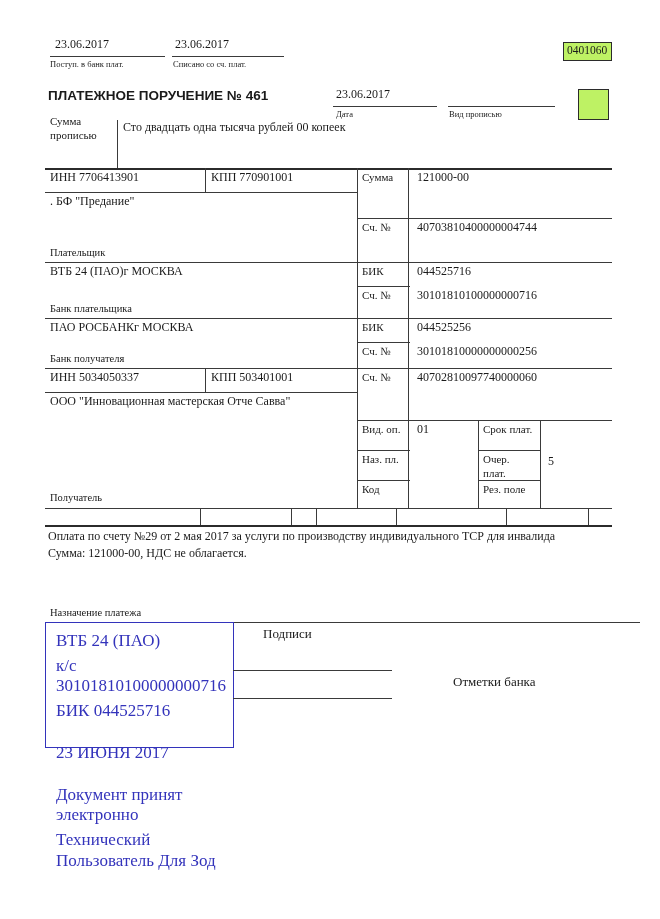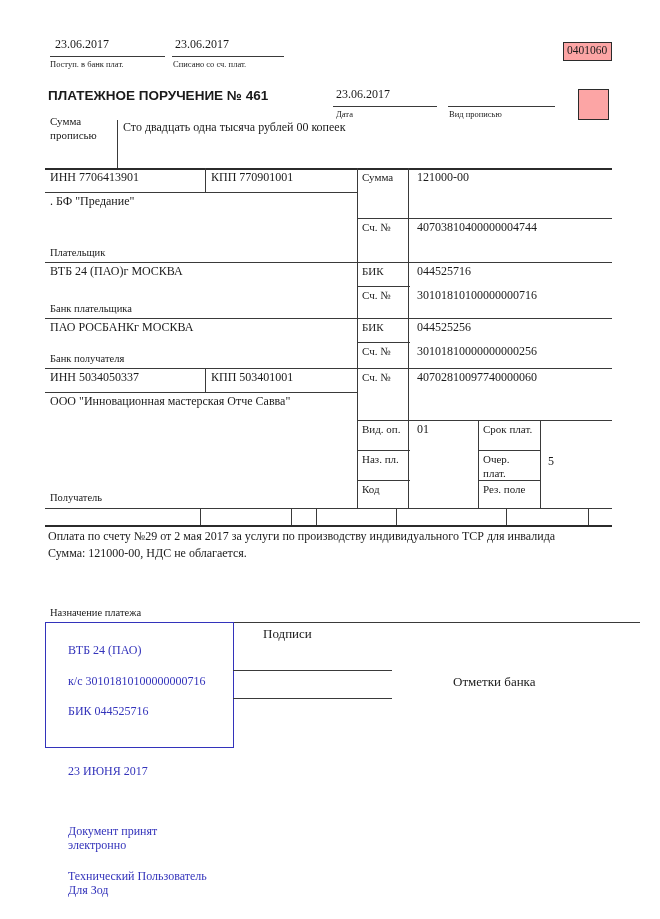--- a/index.html
+++ b/index.html
@@ -9,24 +9,24 @@
     margin:0 auto;overflow:hidden;
   }
   .t{position:absolute;white-space:nowrap;font-size:12px;line-height:1.15;}
   .t10{font-size:10.5px;}
   .t11{font-size:11px;}
   .t85{font-size:8.5px;}
   .wrap{white-space:normal;line-height:1.25;}
   .hl{position:absolute;background:#3a3a3a;height:1px;}
   .hl2{height:2px;background:#2b2b2b;}
   .vl{position:absolute;background:#3a3a3a;width:1px;}
-  .box{position:absolute;border:1.5px solid #2b2b2b;background:#fca5a5;}
+  .box{position:absolute;border:1.5px solid #2b2b2b;background:#bef264;}
   .title{font-family:"Liberation Sans","DejaVu Sans",sans-serif;font-weight:bold;font-size:13.5px;}
   .bluebox{position:absolute;border:1px solid #3333bb;}
-  .bluebox p{margin:16px;padding:0;font-size:12px;line-height:1.22;color:#3333bb;white-space:normal;}
+  .bluebox p{margin:4px;padding:0;font-size:17px;line-height:1.22;color:#3333bb;white-space:normal;}
   .gap{height:13px;}
   .stamp{position:absolute;border:1.5px solid #2b2b2b;font-size:11.5px;}
   .stamp .c{text-align:center;font-weight:bold;}
   .stamp .i{font-style:italic;}
   .stamp p{margin:0;padding:0 0 0 8px;line-height:1.22;}
 </style>
 </head>
 <body>
 
 <div class="page">

